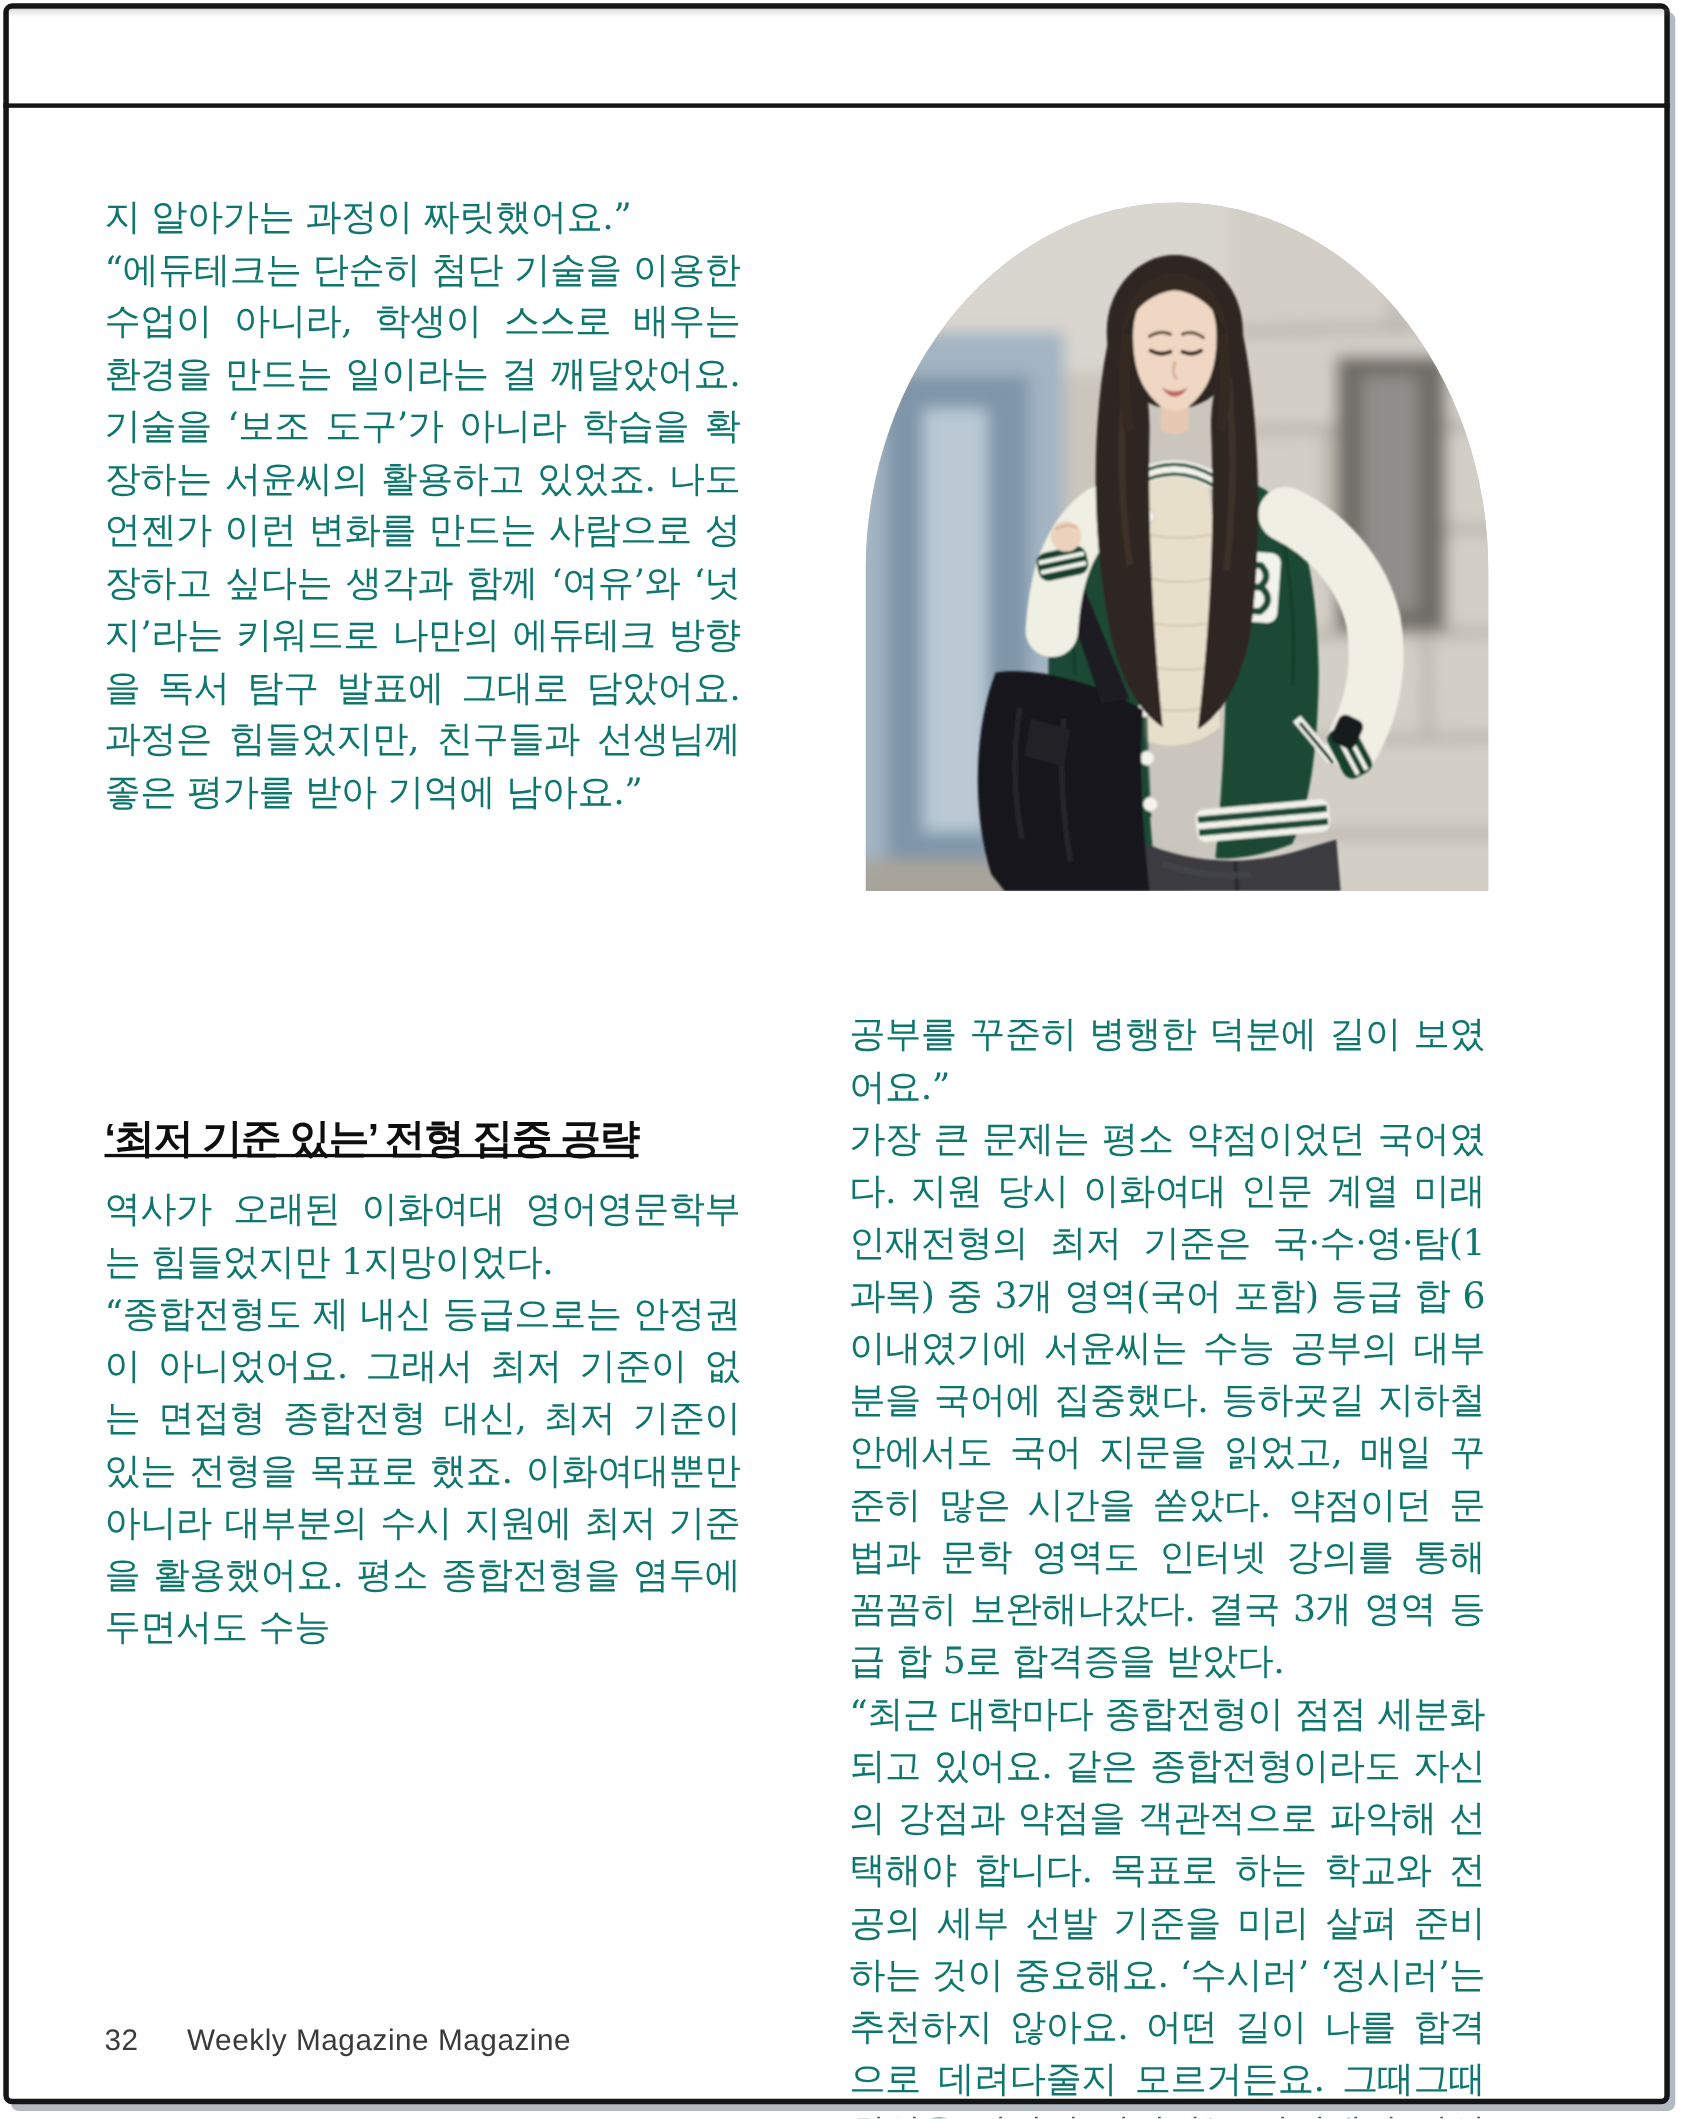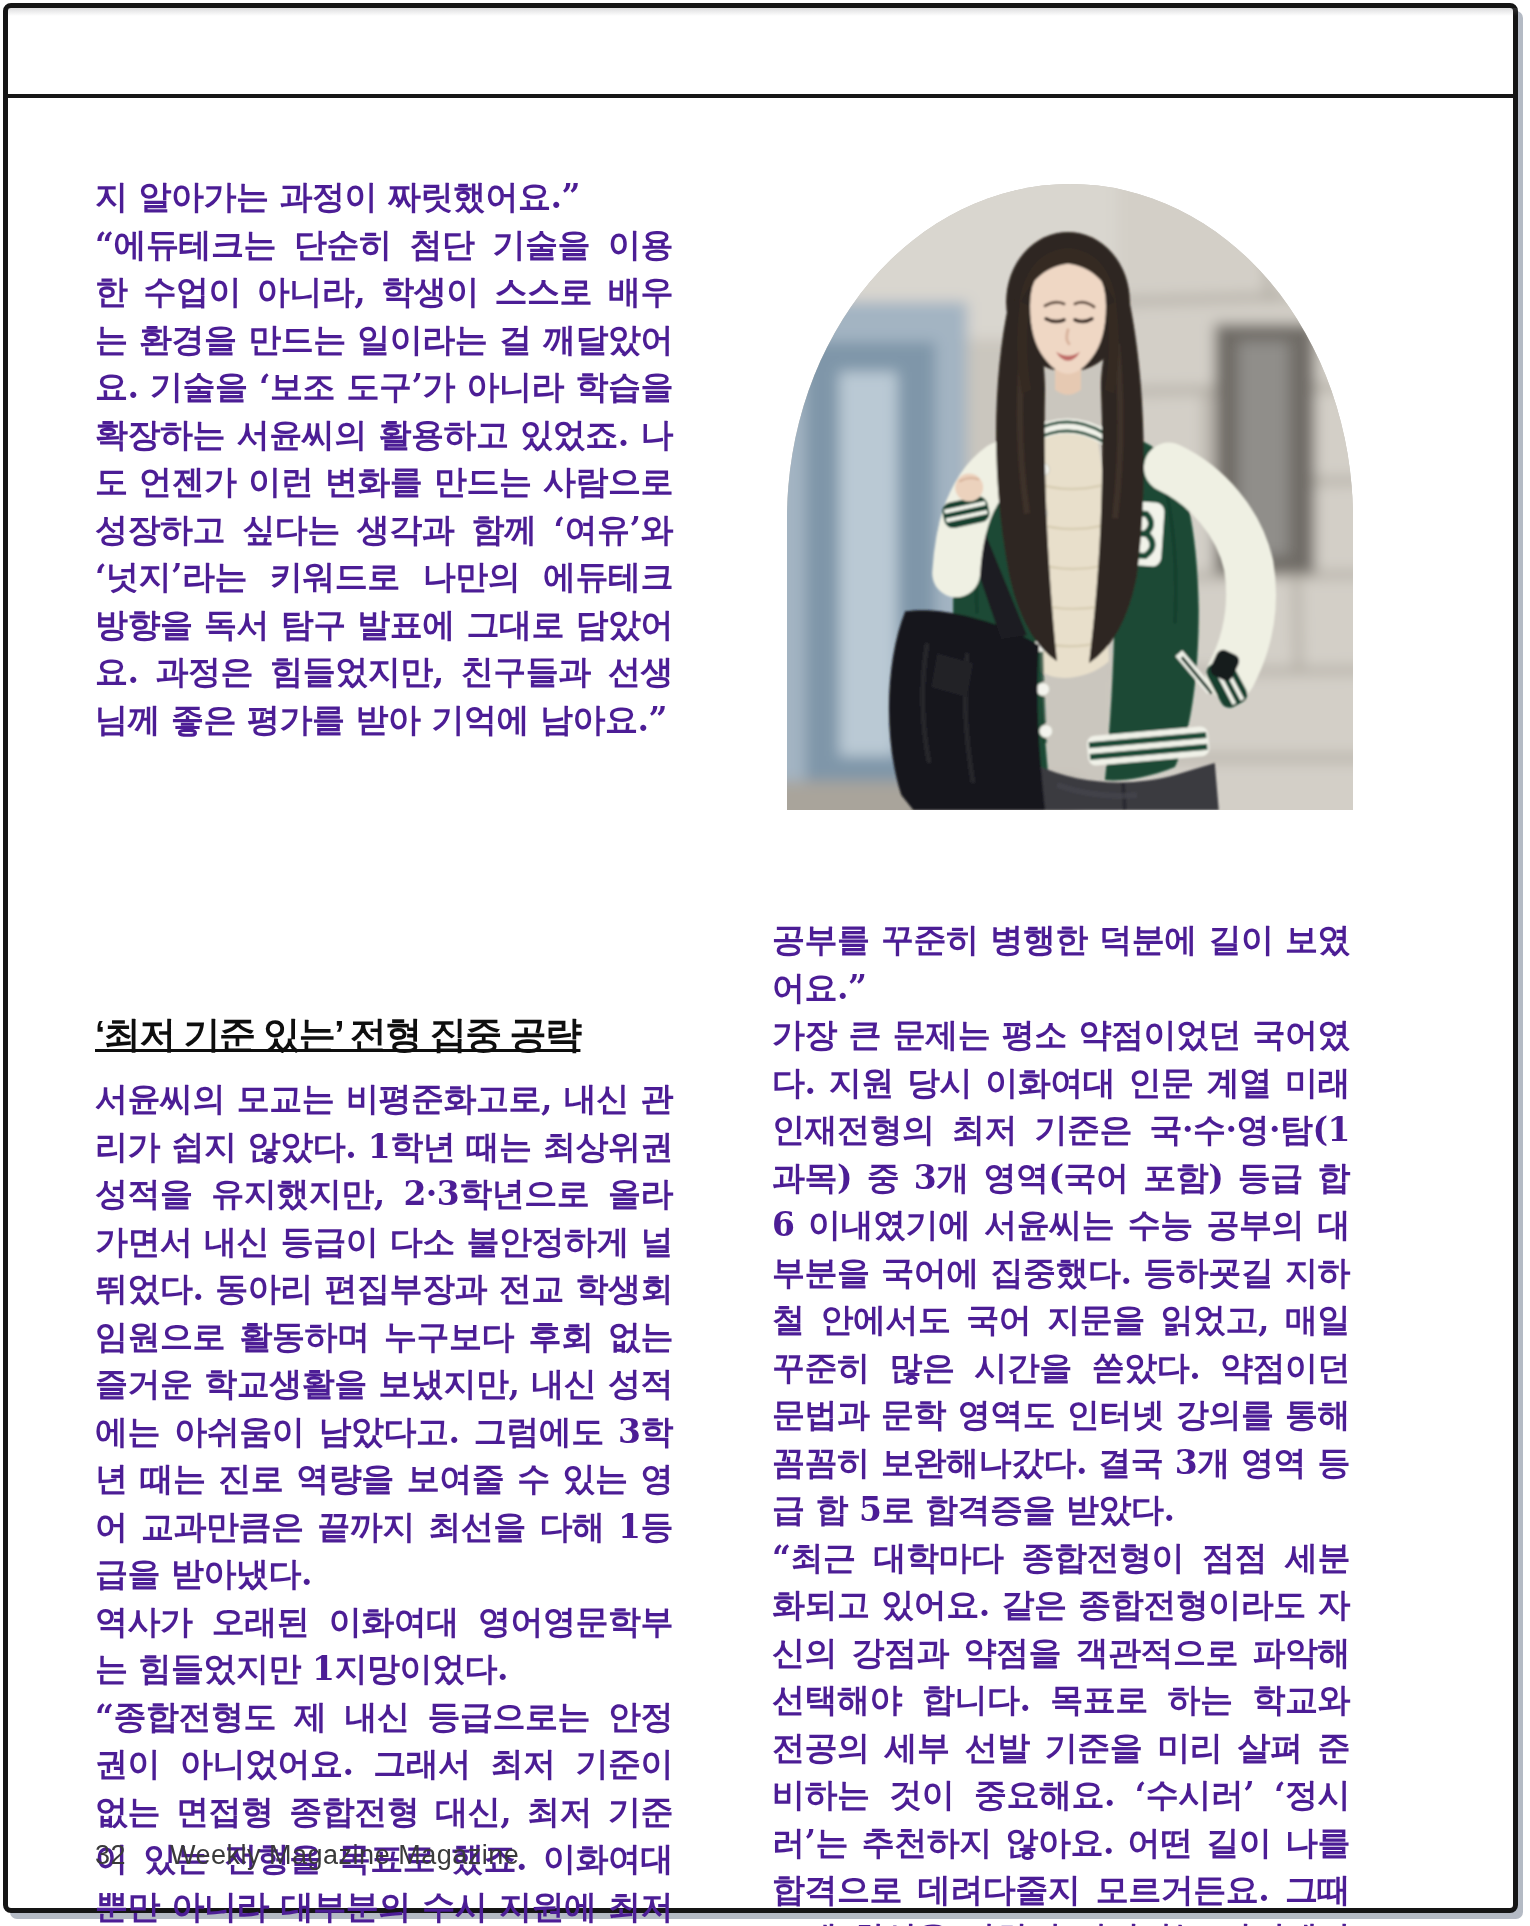--- a/index.html
+++ b/index.html
@@ -7,21 +7,21 @@
         font-family:"DejaVu Serif", serif;}
   
   .sheet-frame{position:absolute;left:3px;top:3px;right:12px;bottom:13px;
         border:5px solid #151515;border-radius:8px;background:#ffffff;
         box-shadow:6px 7px 0 -1px #b4bac4;}
   .top-rule{position:absolute;left:3px;right:12px;top:94px;height:4px;background:#161616;}
   .inner-shadow-top{position:absolute;top:8px;left:8px;right:12px;height:8px;
         background:linear-gradient(to bottom, rgba(120,120,125,0.25), rgba(120,120,125,0));}
 
   .body-text{position:absolute;width:578px;font-size:33px;line-height:47.5px;
-        color:#4c1d95;text-align:justify;word-break:break-all;letter-spacing:-0.5px;font-weight:bold;}
+        color:#0f766e;text-align:justify;word-break:break-all;letter-spacing:-0.5px;}
   .body-text p{margin:0;padding:0;}
   .chunk-left-1{left:95px;top:173px;}
   .section-heading{position:absolute;left:95px;top:1010px;width:578px;
         font-family:"Liberation Sans", sans-serif;font-weight:700;font-size:37px;
         letter-spacing:-1.5px;color:#0e0e0e;text-decoration:underline;}
   .chunk-left-2{left:95px;top:1075px;}
   .chunk-right{left:772px;top:916px;}
 
   .photo-arch{position:absolute;left:787px;top:184px;width:566px;height:626px;
         border-radius:283px 283px 0 0 / 335px 335px 0 0;overflow:hidden;background:#c9c5bd;}
@@ -40,21 +40,20 @@
   <div class="top-rule"></div>
 
   <div class="body-text chunk-left-1">
     <p>지 알아가는 과정이 짜릿했어요.”</p>
     <p>“에듀테크는 단순히 첨단 기술을 이용한 수업이 아니라, 학생이 스스로 배우는 환경을 만드는 일이라는 걸 깨달았어요. 기술을 ‘보조 도구’가 아니라 학습을 확장하는 서윤씨의 활용하고 있었죠. 나도 언젠가 이런 변화를 만드는 사람으로 성장하고 싶다는 생각과 함께 ‘여유’와 ‘넛지’라는 키워드로 나만의 에듀테크 방향을 독서 탐구 발표에 그대로 담았어요. 과정은 힘들었지만, 친구들과 선생님께 좋은 평가를 받아 기억에 남아요.”</p>
   </div>
 
   <div class="section-heading">‘최저 기준 있는’ 전형 집중 공략</div>
 
   <div class="body-text chunk-left-2">
-    <p>서윤씨의 모교는 비평준화고로, 내신 관리가 쉽지 않았다. 1학년 때는 최상위권 성적을 유지했지만, 2·3학년으로 올라가면서 내신 등급이 다소 불안정하게 널뛰었다. 동아리 편집부장과 전교 학생회 임원으로 활동하며 누구보다 후회 없는 즐거운 학교생활을 보냈지만, 내신 성적에는 아쉬움이 남았다고. 그럼에도 3학년 때는 진로 역량을 보여줄 수 있는 영어 교과만큼은 끝까지 최선을 다해 1등급을 받아냈다.</p>
     <p>역사가 오래된 이화여대 영어영문학부는 힘들었지만 1지망이었다.</p>
     <p>“종합전형도 제 내신 등급으로는 안정권이 아니었어요. 그래서 최저 기준이 없는 면접형 종합전형 대신, 최저 기준이 있는 전형을 목표로 했죠. 이화여대뿐만 아니라 대부분의 수시 지원에 최저 기준을 활용했어요. 평소 종합전형을 염두에 두면서도 수능</p>
   </div>
 
   <div class="body-text chunk-right">
     <p>공부를 꾸준히 병행한 덕분에 길이 보였어요.”</p>
     <p>가장 큰 문제는 평소 약점이었던 국어였다. 지원 당시 이화여대 인문 계열 미래인재전형의 최저 기준은 국·수·영·탐(1과목) 중 3개 영역(국어 포함) 등급 합 6 이내였기에 서윤씨는 수능 공부의 대부분을 국어에 집중했다. 등하굣길 지하철 안에서도 국어 지문을 읽었고, 매일 꾸준히 많은 시간을 쏟았다. 약점이던 문법과 문학 영역도 인터넷 강의를 통해 꼼꼼히 보완해나갔다. 결국 3개 영역 등급 합 5로 합격증을 받았다.</p>
     <p>“최근 대학마다 종합전형이 점점 세분화되고 있어요. 같은 종합전형이라도 자신의 강점과 약점을 객관적으로 파악해 선택해야 합니다. 목표로 하는 학교와 전공의 세부 선발 기준을 미리 살펴 준비하는 것이 중요해요. ‘수시러’ ‘정시러’는 추천하지 않아요. 어떤 길이 나를 합격으로 데려다줄지 모르거든요. 그때그때 최선을 다하며 나아가는 과정에서 자신에게 가장 맞는 길을 찾을 수 있을 거예요.”</p>
   </div>
 

